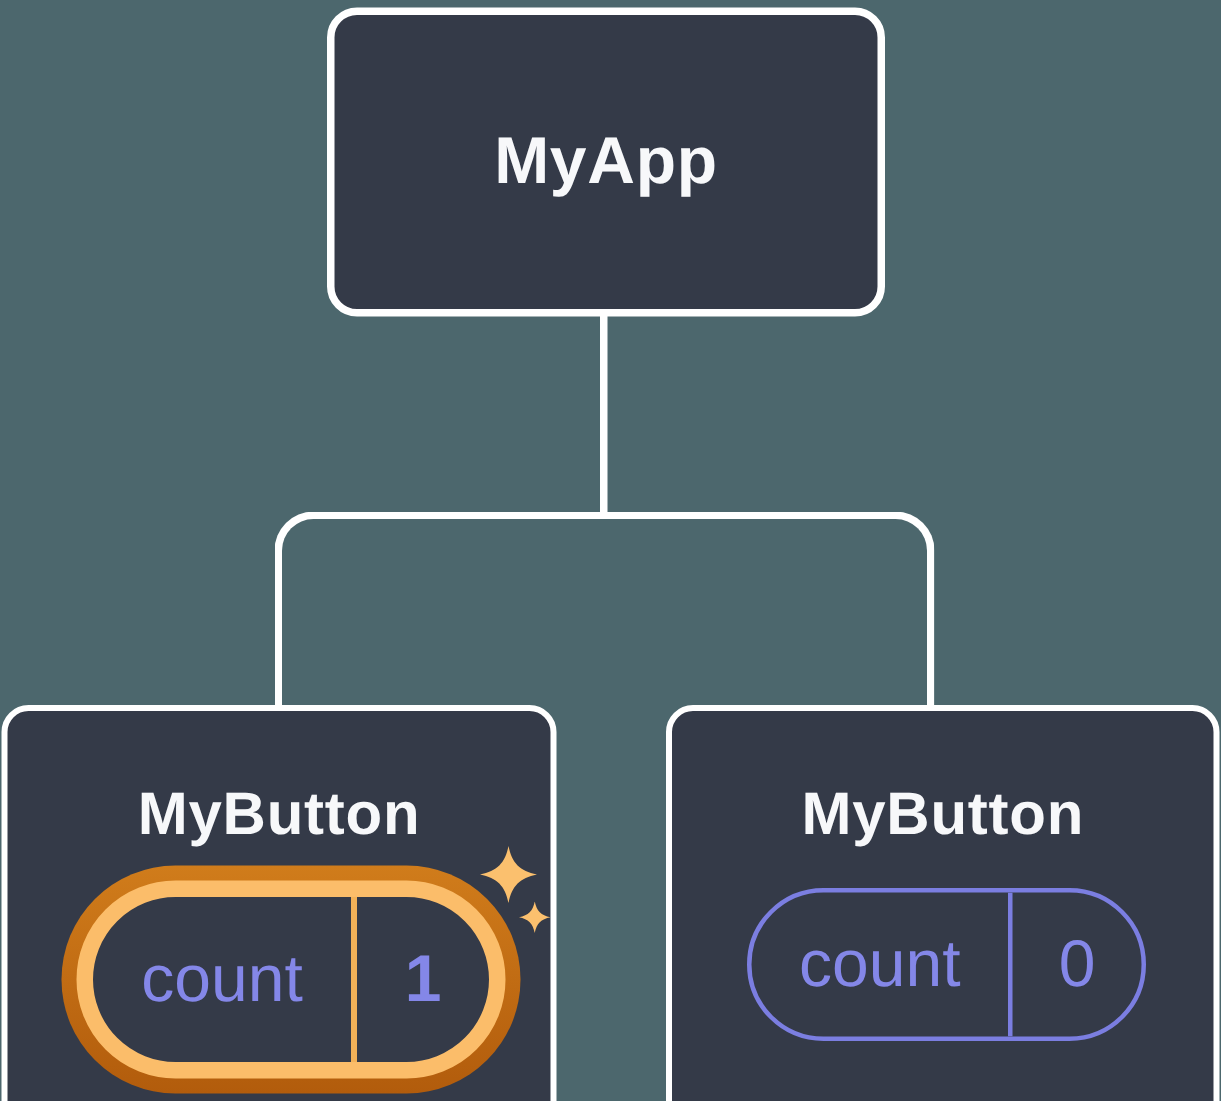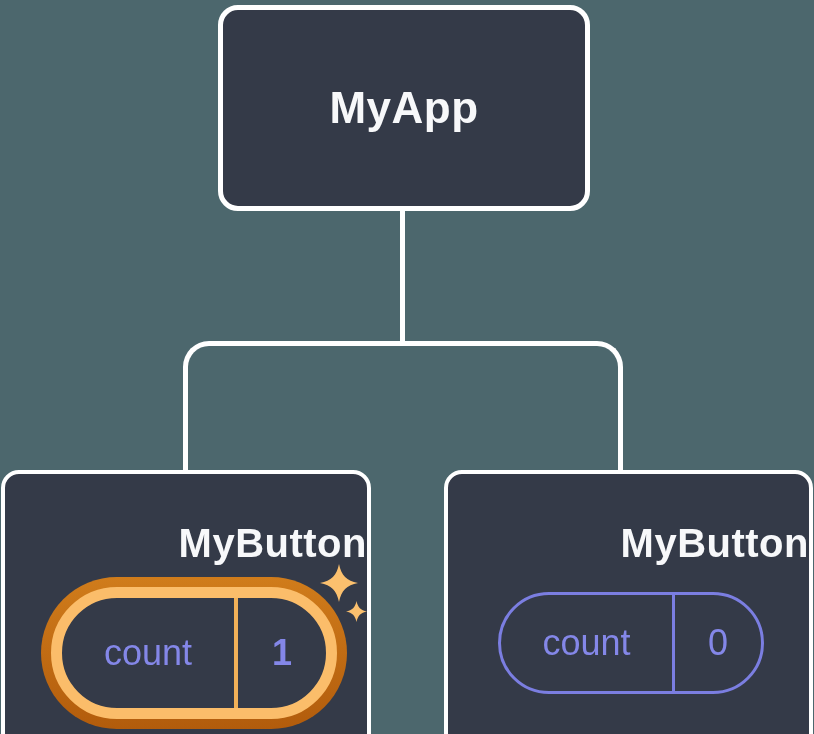--- a/index.html
+++ b/index.html
@@ -50,21 +50,21 @@
   .node-root .node-title{font-size:44px;}
   .node-child{
     border-width:4px;border-radius:18px;
     width:370px;height:282px;top:470px;
   }
   .node-child-left{left:1px;}
   .node-child-right{left:444px;width:369px;}
   .node-title{
     color:var(--title);
     font-size:40px;font-weight:600;letter-spacing:0.5px;
-    text-align:right;line-height:1;
+    text-align:center;line-height:1;
   }
   .node-child .node-title{
     position:absolute;left:0;right:0;top:49px;
   }
 
   
   .pill-highlight{
     position:absolute;left:36px;top:103px;width:306px;height:152px;
     border-radius:999px;
     background:linear-gradient(180deg,var(--ring-outer-top),var(--ring-outer-bottom));
@@ -84,21 +84,21 @@
     display:flex;align-items:stretch;overflow:hidden;
   }
   .cell{display:flex;align-items:center;justify-content:center;}
   .cell-name{flex:1;}
   .pill-gold .cell-value{width:88px;}
   .pill-plain .cell-value{width:86px;}
   .divider-gold{width:4px;background:var(--divider-gold);}
   .divider-purple{width:3px;background:var(--pill-border);}
   .state-name,.state-value{
     color:var(--purple);
-    font-size:36px;line-height:1;
+    font-size:44px;line-height:1;
   }
   .state-value-bold{font-weight:700;}
 
   
   .sparkle{position:absolute;}
   .sparkle-big{left:315px;top:90px;width:38px;height:38px;}
   .sparkle-small{left:341px;top:127px;width:21px;height:21px;}
   .sparkle svg{display:block;width:100%;height:100%;}
 </style>
 </head>

